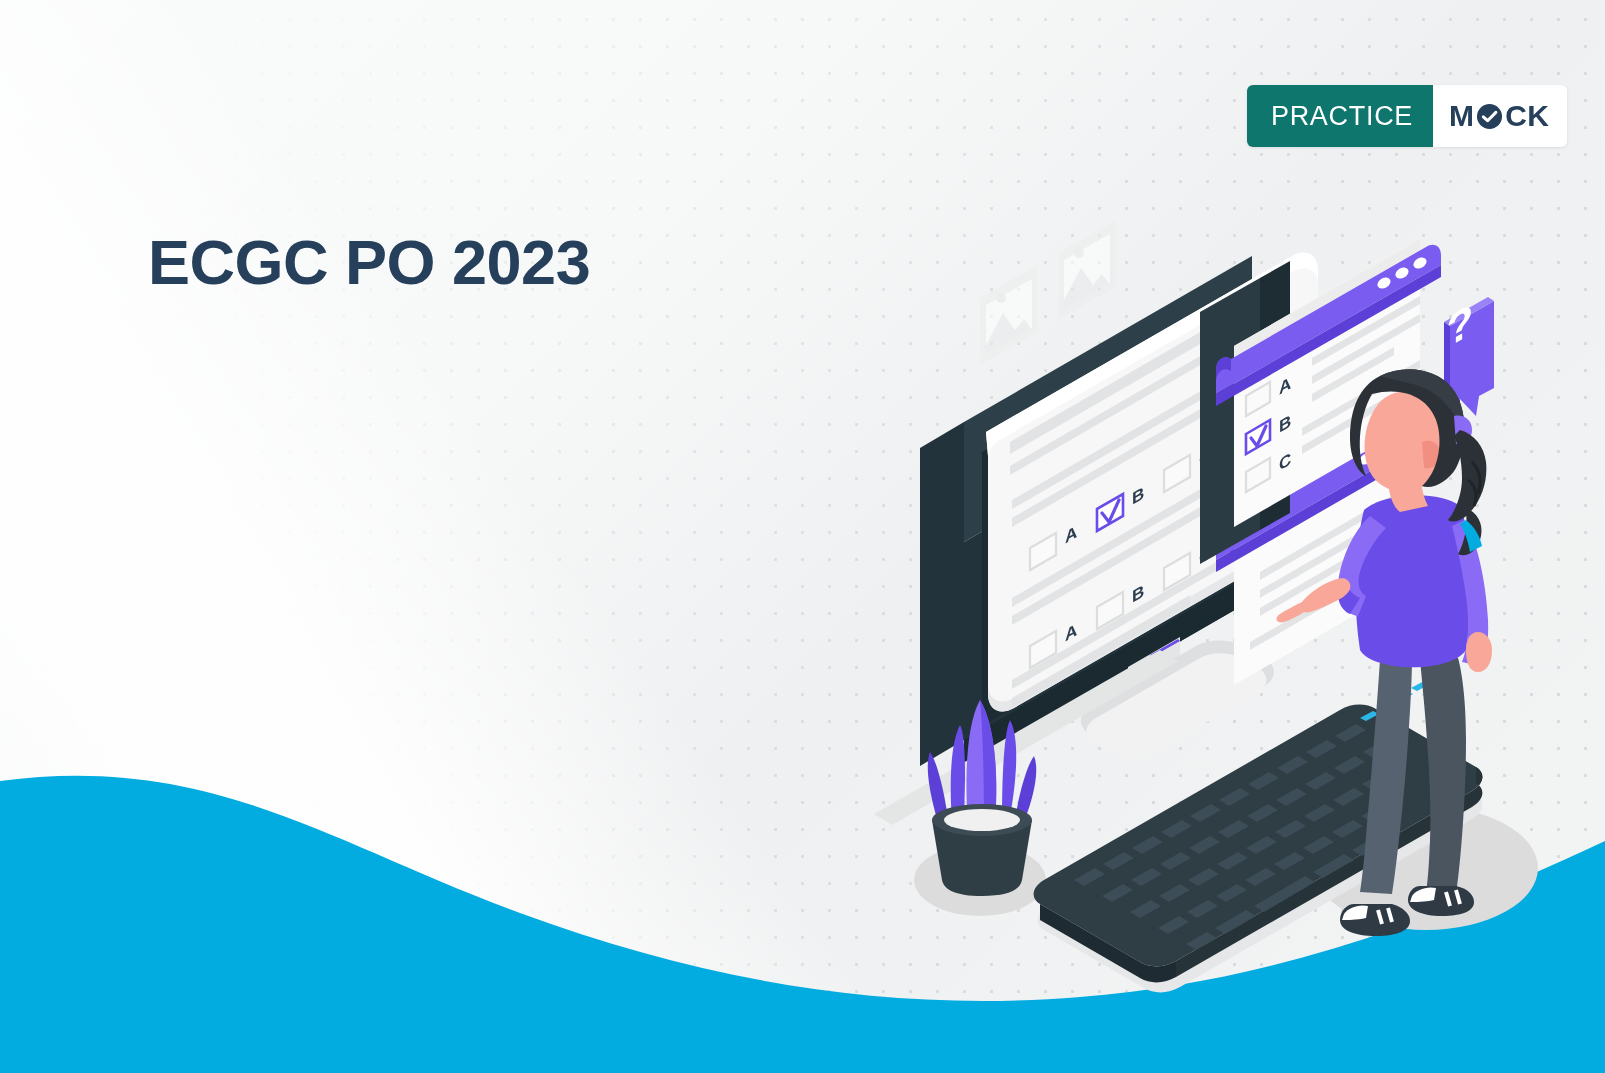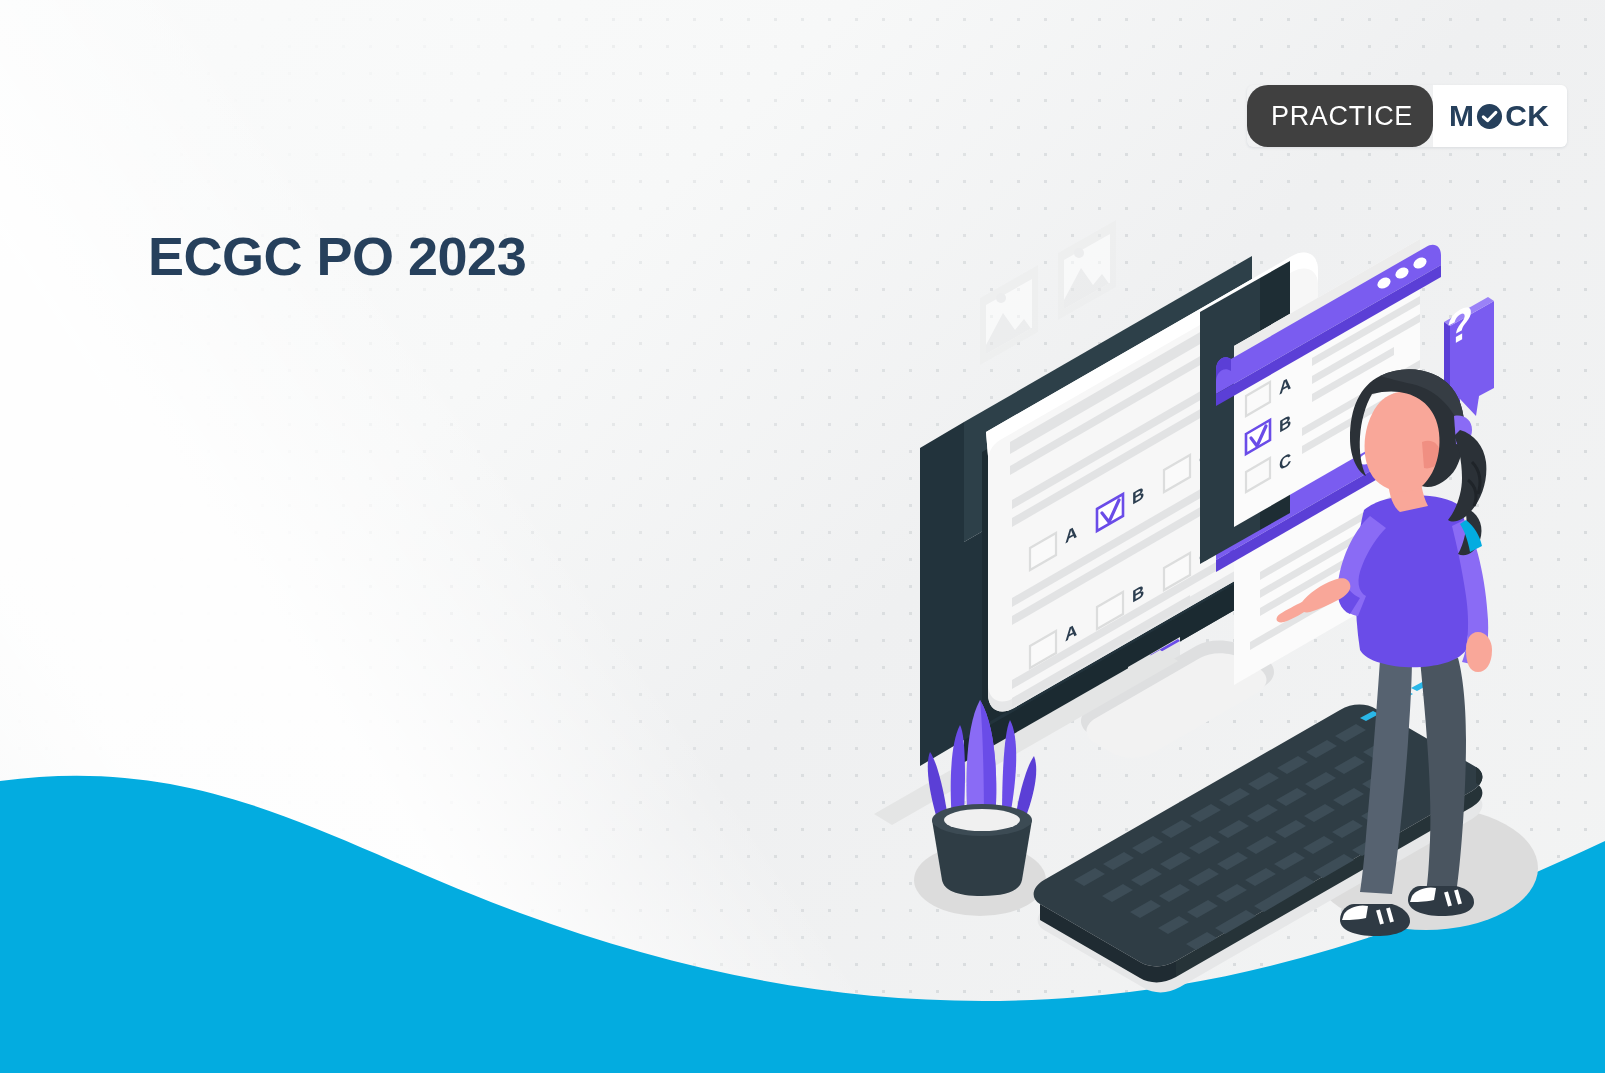--- a/index.html
+++ b/index.html
@@ -33,36 +33,36 @@
   .bg-wave{position:absolute;left:0;bottom:0;width:1605px;height:420px;}
 
   
   .logo{
     position:absolute;right:38px;top:85px;
     display:flex;align-items:stretch;height:62px;
     border-radius:6px;overflow:hidden;
     box-shadow:0 1px 3px rgba(20,40,70,.10);
   }
   .logo-left{
-    background:#404040;color:#ffffff;
+    background:#0f766e;color:#ffffff;
     display:flex;align-items:center;padding:0 20px 0 24px;
-    font-size:27px;letter-spacing:.7px;font-weight:400;border-radius:21px;
+    font-size:27px;letter-spacing:.7px;font-weight:400;
   }
   .logo-right{
     background:#ffffff;color:#26405c;
     display:flex;align-items:center;padding:0 18px 0 16px;
     font-size:30px;font-weight:bold;letter-spacing:.2px;
   }
   .logo-right .mk{display:flex;align-items:center;gap:1px;}
   .logo-ocheck{display:inline-block;width:27px;height:27px;margin:0 1px;}
 
   
   .headline{
     position:absolute;left:148px;top:222px;
-    color:#26405c;font-size:54px;line-height:1.28;
+    color:#26405c;font-size:63px;line-height:1.28;
     font-weight:bold;letter-spacing:-0.5px;
   }
   .headline .l2{display:block;}
 
   
   .illo{position:absolute;left:860px;top:180px;width:745px;height:830px;}
   .illo svg{display:block;width:100%;height:100%;}
 </style>
 </head>
 <body>

